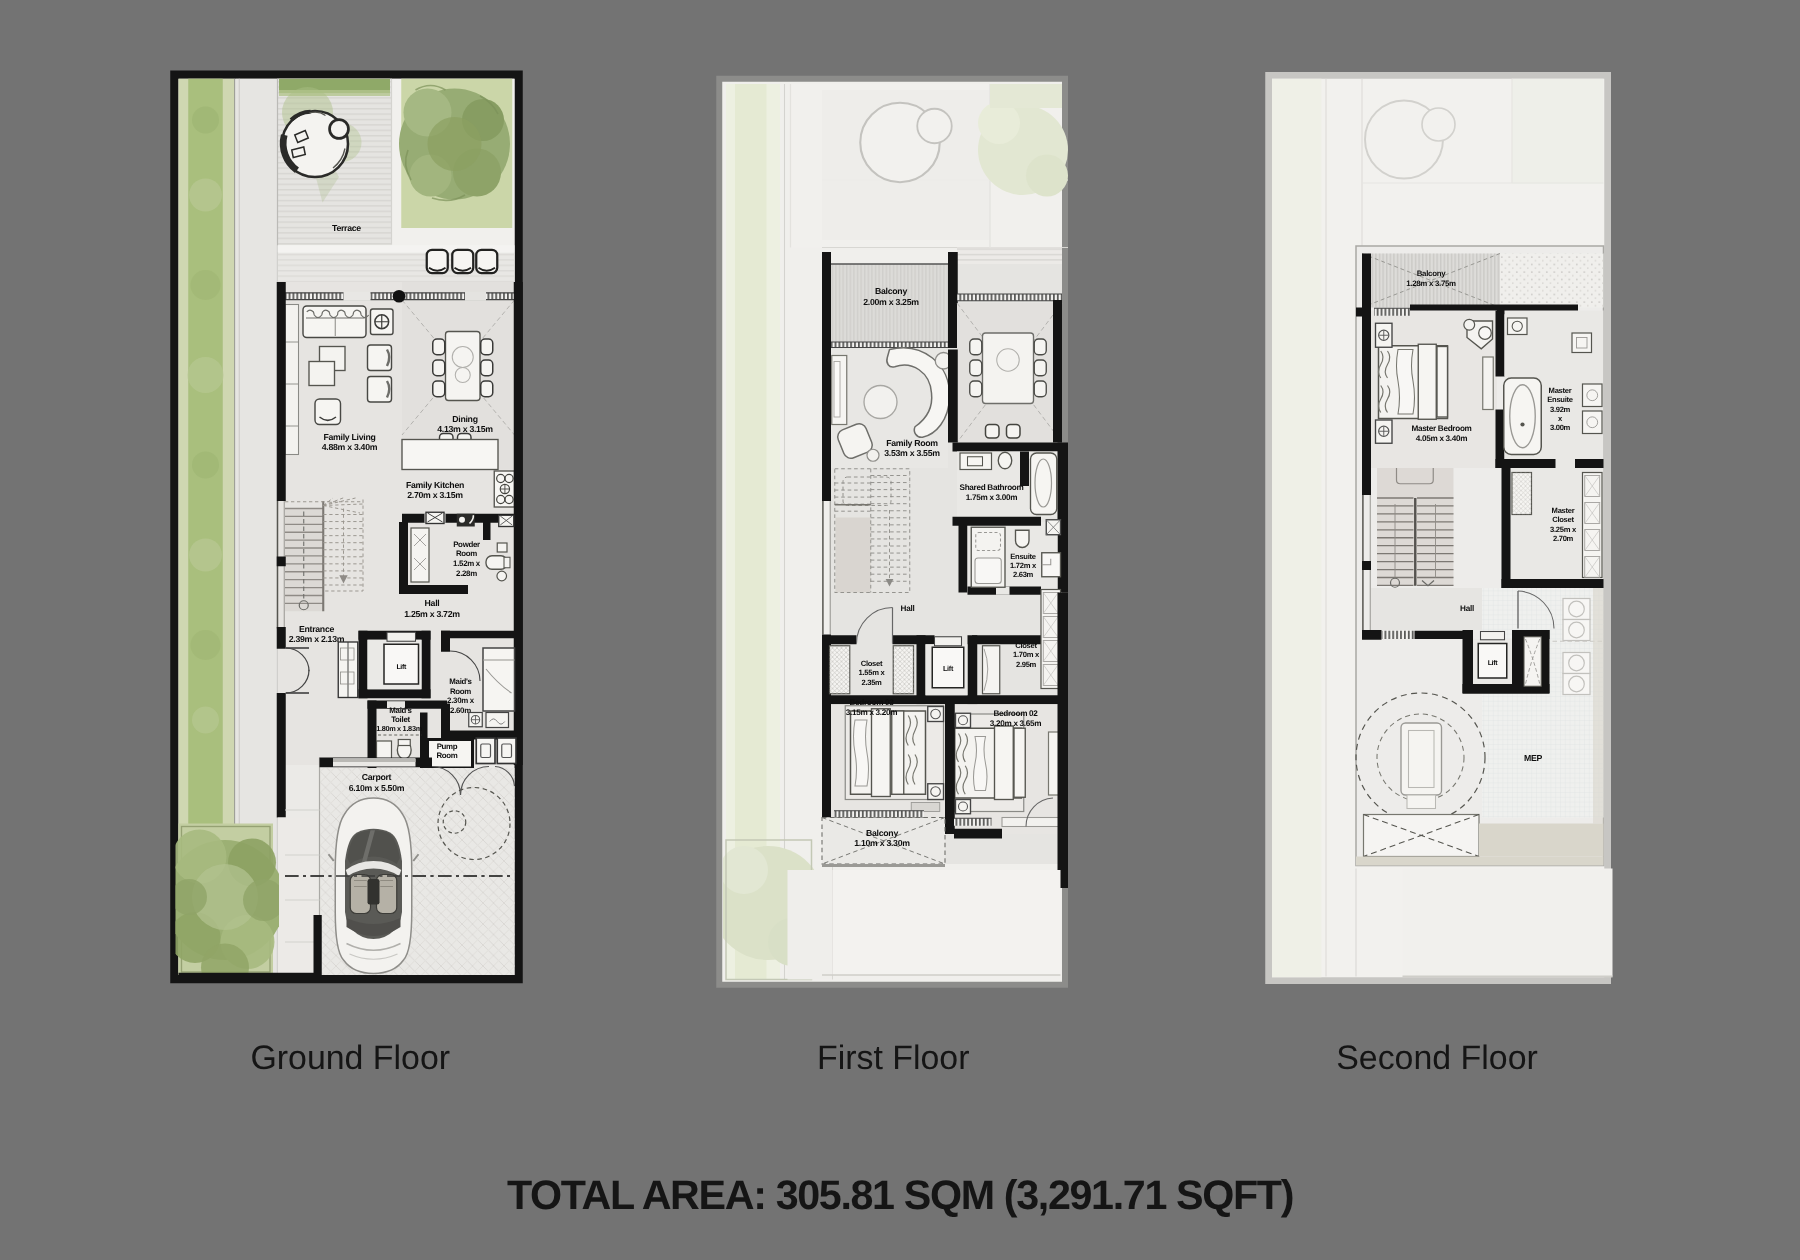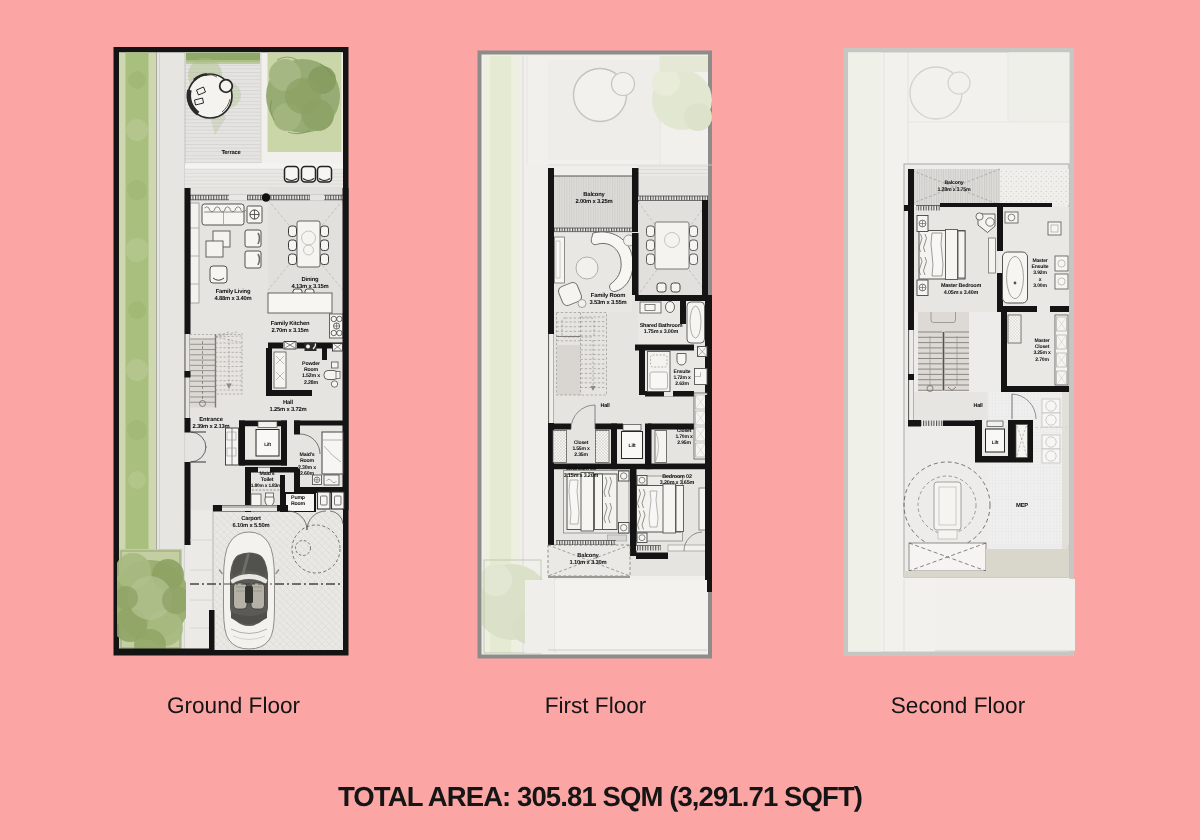--- a/index.html
+++ b/index.html
@@ -1,14 +1,14 @@
 <!DOCTYPE html>
 <html><head><meta charset="utf-8"><style>
 html,body{margin:0;padding:0;background:#f6f6f4;}
-#page{position:relative;width:1200px;height:840px;background:#fca5a5;font-family:"Liberation Sans",sans-serif;}
+#page{position:relative;width:1200px;height:840px;background:#737373;font-family:"Liberation Sans",sans-serif;}
 #page svg{opacity:0.999;}
 svg text{font-family:"Liberation Sans",sans-serif;-webkit-font-smoothing:antialiased;}
 </style></head><body>
 <div id="page">
 <svg width="1200" height="840" viewBox="0 0 1200 840" text-rendering="geometricPrecision">
 <defs>
 <pattern id="deckH" width="4" height="3.6" patternUnits="userSpaceOnUse">
   <rect width="4" height="3.6" fill="none"></rect>
           <line x1="0" y1="0.5" x2="4" y2="0.5" stroke="#d4d3cf" stroke-width="0.8"></line>
 </pattern>

